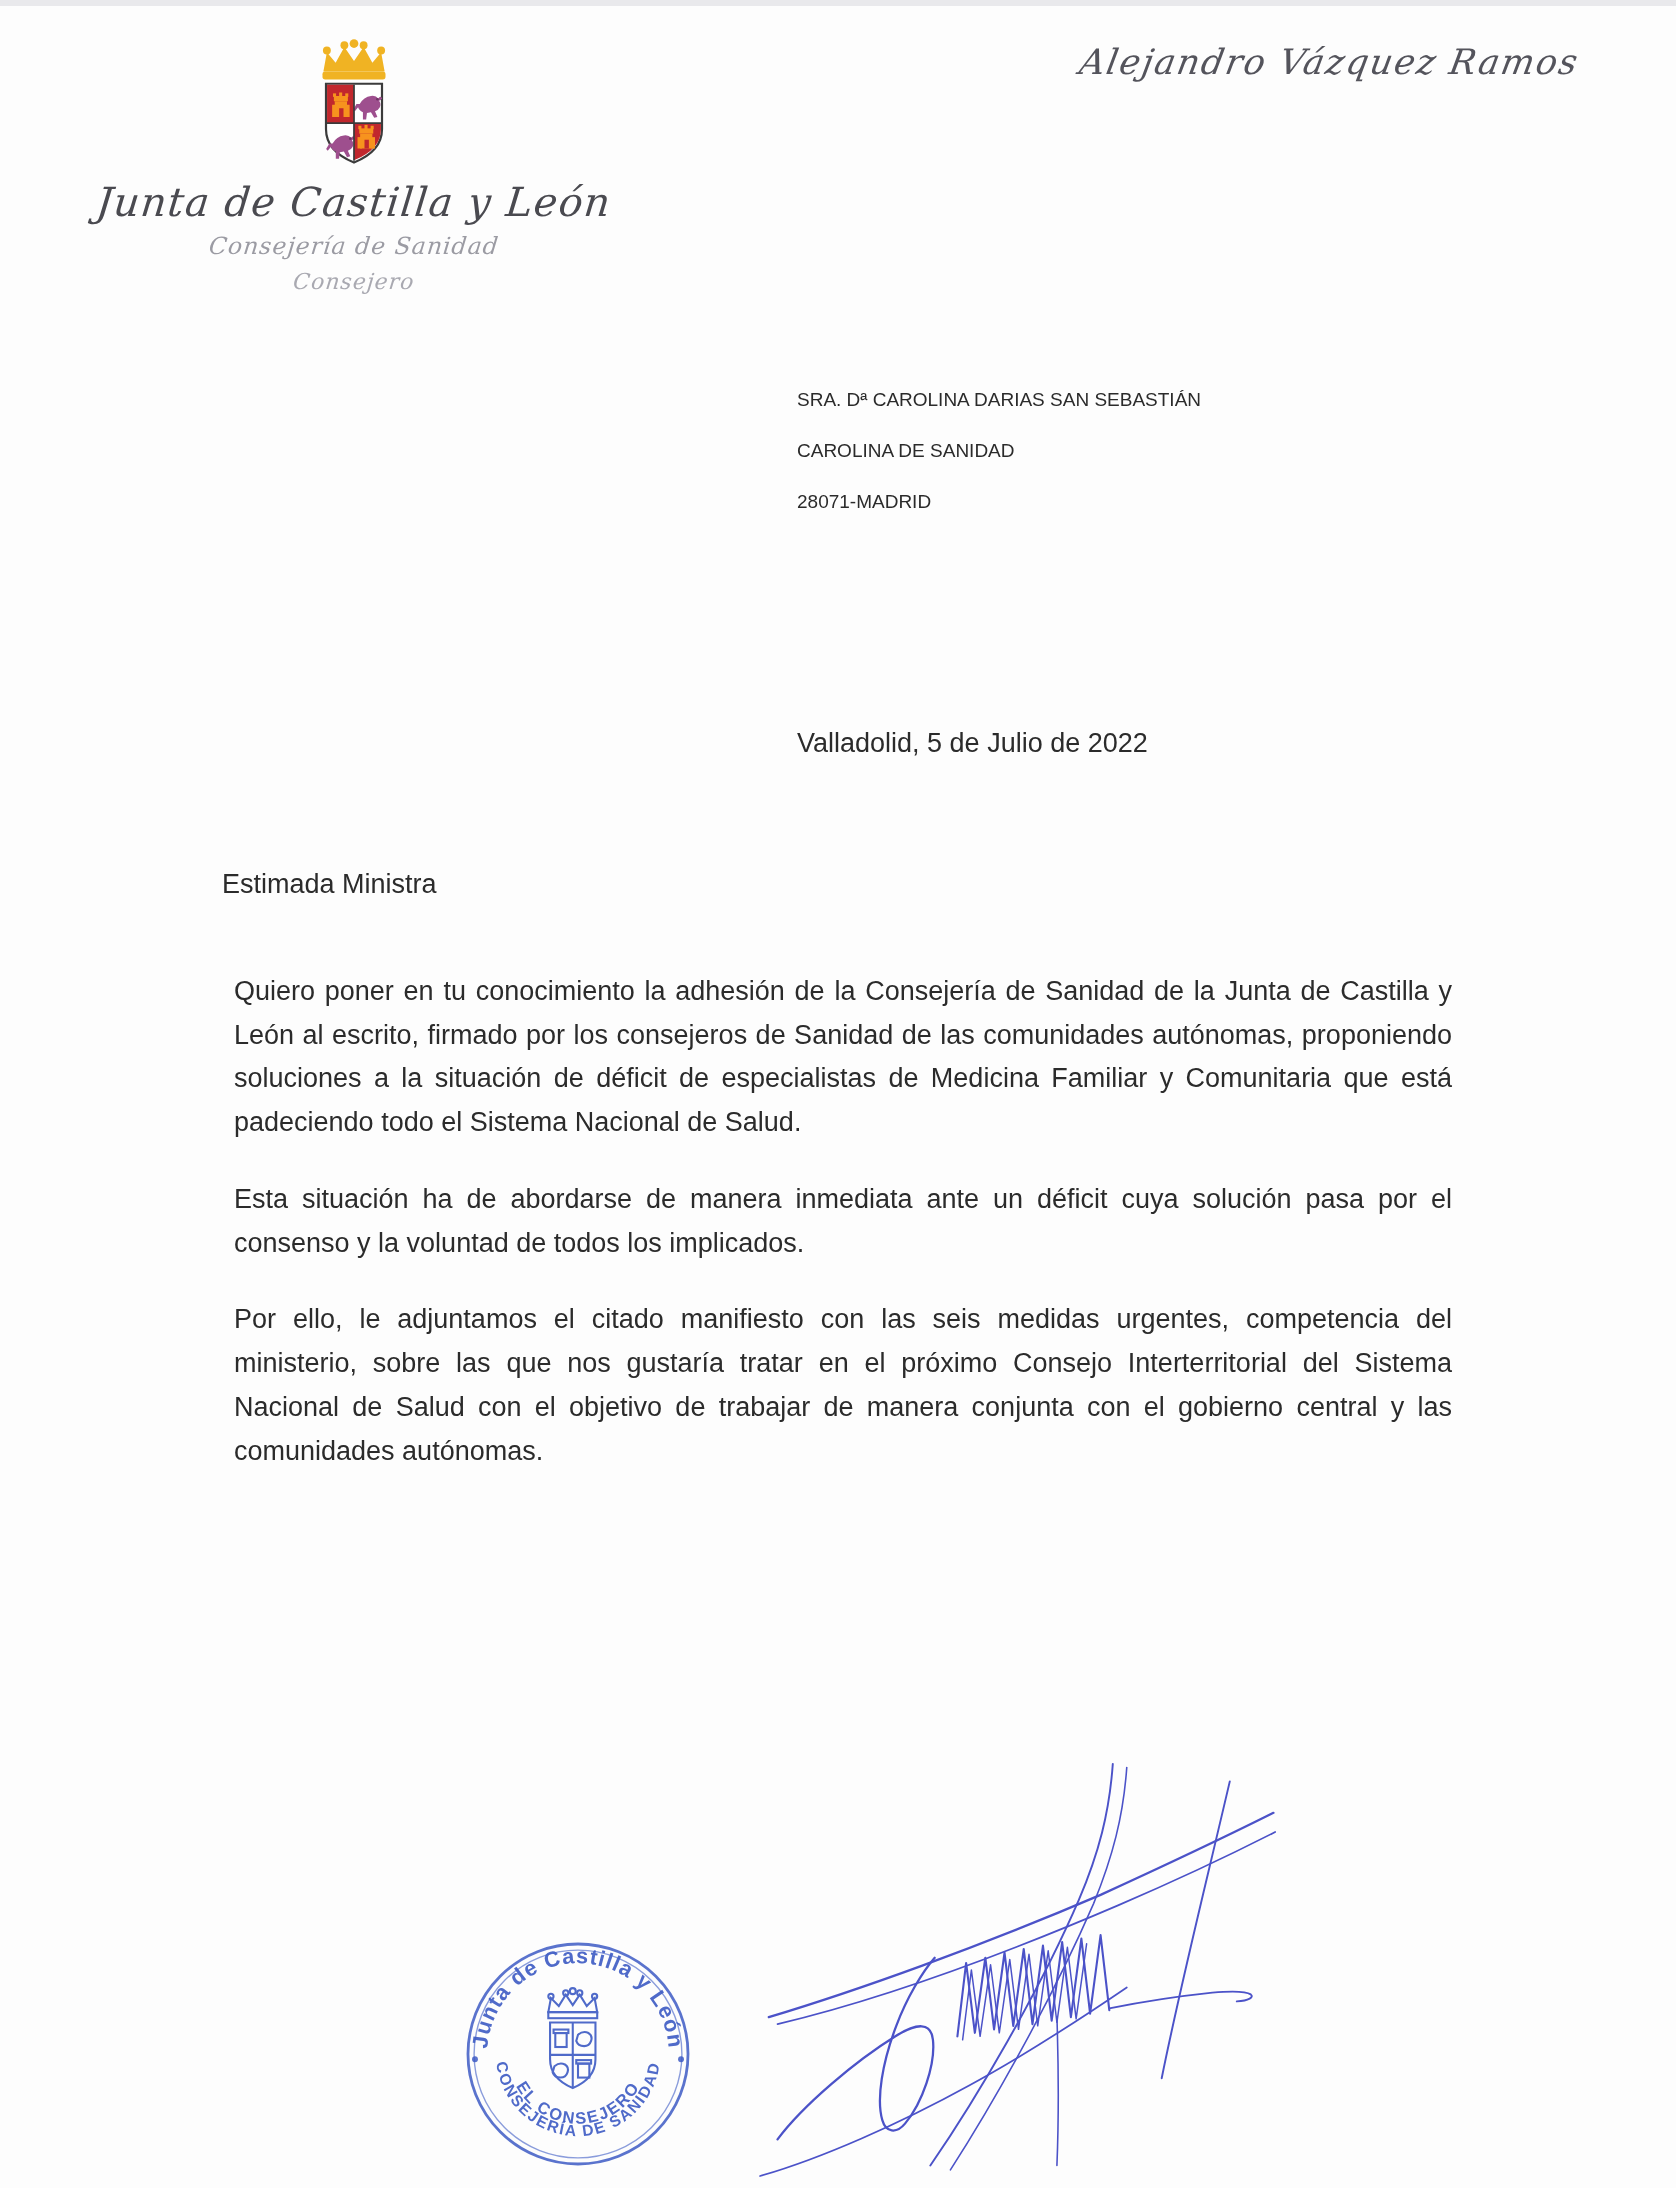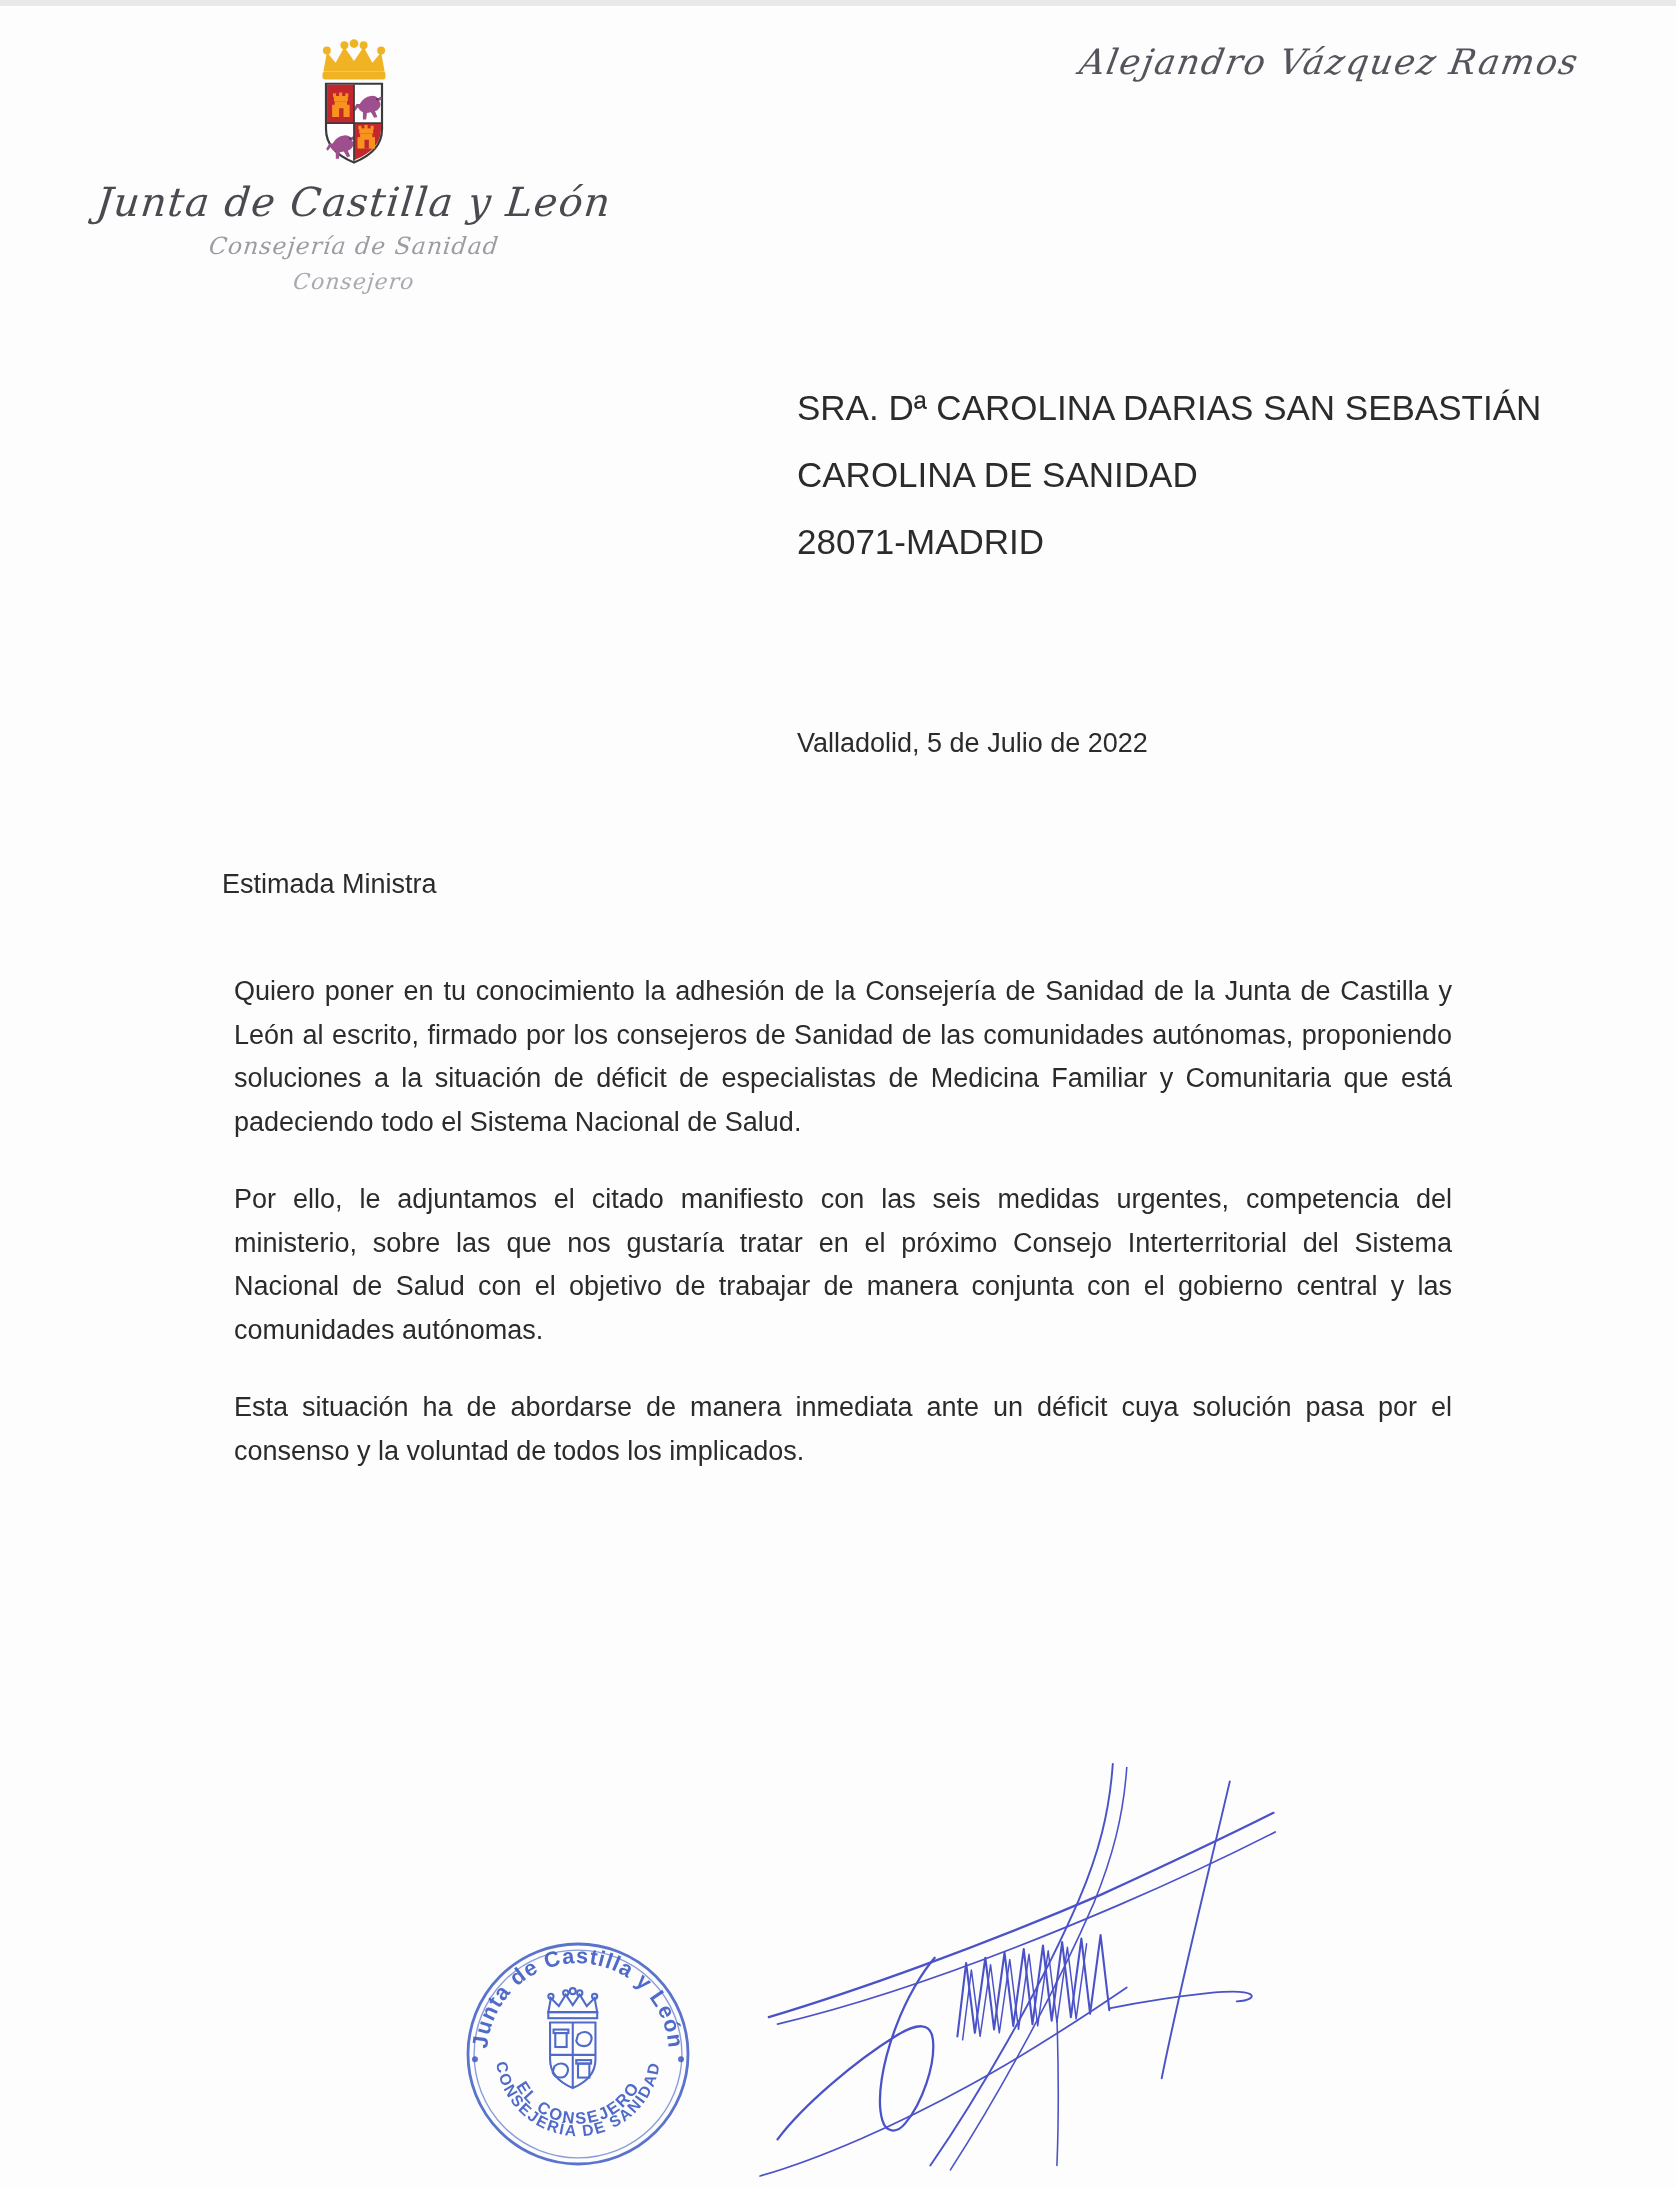--- a/index.html
+++ b/index.html
@@ -81,21 +81,21 @@
   }
 
   
   .address {
     position: absolute;
     left: 797px;
     top: 390px;
     width: 786px;
   }
   .address .line {
-    font-size: 35px;
+    font-size: 19px;
     color: #2b2b2b;
     line-height: 1;
     margin-bottom: 32px;
     white-space: nowrap;
   }
   .address .line.bold { font-weight: 400; }
 
   .date-line {
     position: absolute;
     left: 797px;
@@ -224,22 +224,22 @@
     <div class="line">CAROLINA DE SANIDAD</div>
     <div class="line">28071-MADRID</div>
   </div>
 
   <div class="date-line">Valladolid, 5 de Julio de 2022</div>
 
   <div class="salutation">Estimada Ministra</div>
 
   <div class="body-text">
     <p>Quiero poner en tu conocimiento la adhesión de la Consejería de Sanidad de la Junta de Castilla y León al escrito, firmado por los consejeros de Sanidad de las comunidades autónomas, proponiendo soluciones a la situación de déficit de especialistas de Medicina Familiar y Comunitaria que está padeciendo todo el Sistema Nacional de Salud.</p>
+    <p>Esta situación ha de abordarse de manera inmediata ante un déficit cuya solución pasa por el consenso y la voluntad de todos los implicados.</p>
     <p>Por ello, le adjuntamos el citado manifiesto con las seis medidas urgentes, competencia del ministerio, sobre las que nos gustaría tratar en el próximo Consejo Interterritorial del Sistema Nacional de Salud con el objetivo de trabajar de manera conjunta con el gobierno central y las comunidades autónomas.</p>
-    <p>Esta situación ha de abordarse de manera inmediata ante un déficit cuya solución pasa por el consenso y la voluntad de todos los implicados.</p>
   </div>
 
   <div class="signature">
     <svg width="542" height="454" viewBox="0 0 620 520">
       <g fill="none" stroke="#4b52c8" stroke-width="2.6" stroke-linecap="round" stroke-linejoin="round">
 
         <path d="M20 330 C120 300 260 250 400 190 C470 158 530 130 598 96"></path>
 
         <path d="M30 338 C140 312 280 262 420 202 C490 172 545 146 600 118" stroke-width="2"></path>
 

